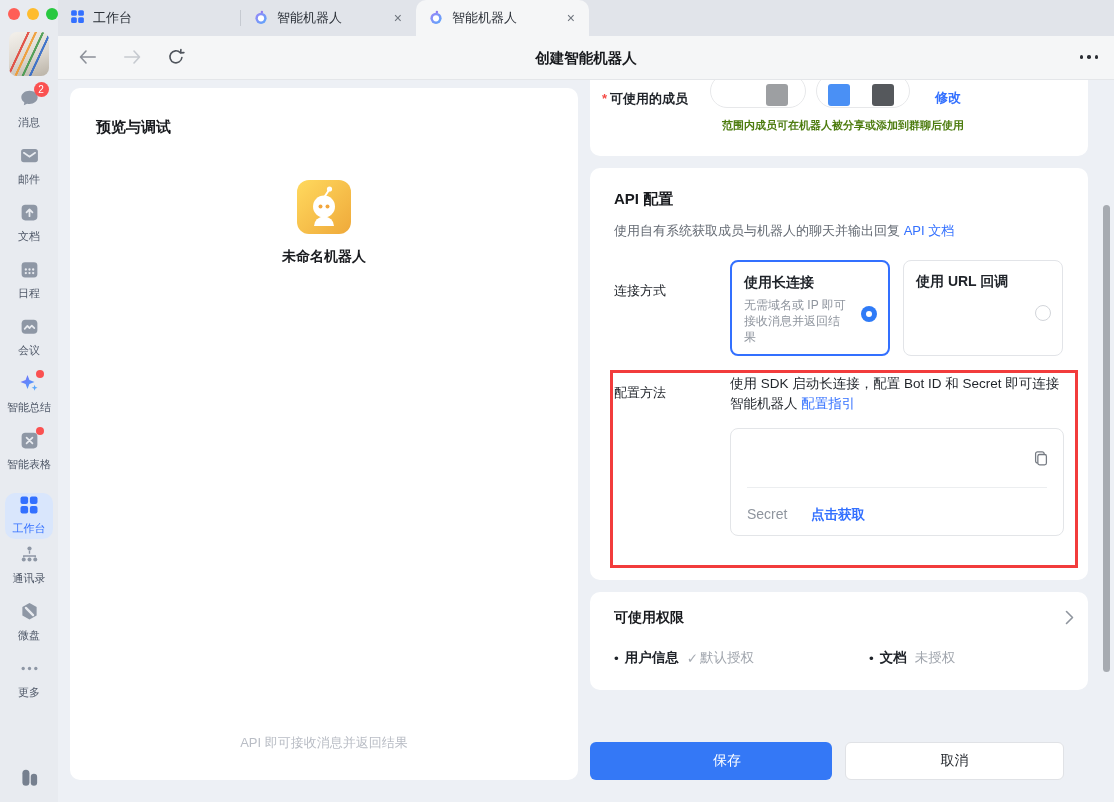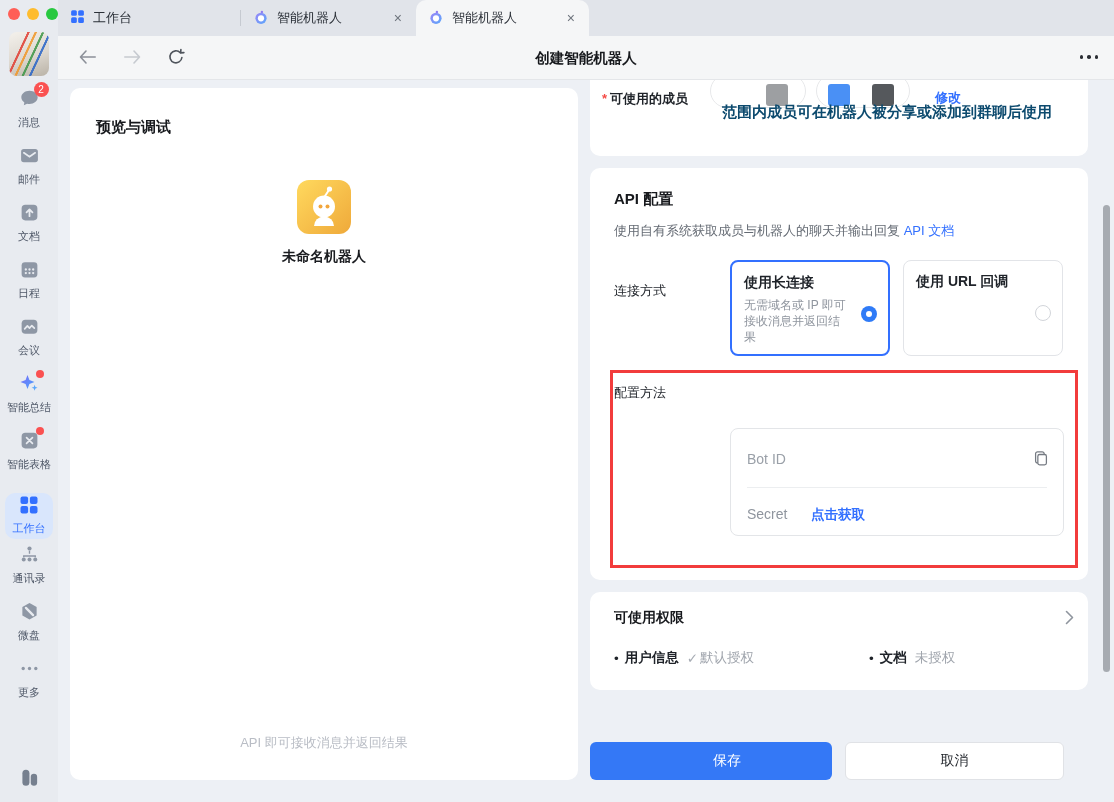--- a/index.html
+++ b/index.html
@@ -59,21 +59,21 @@
   .card { position:absolute; background:#fff; border-radius:10px; }
   .card-members { left:532px; top:0; width:498px; height:76px; border-radius:0 0 10px 10px; overflow:hidden;font-weight:bold; }
   .m-label { position:absolute; left:12px; top:10px; font-size:13px; color:#1f2329; }
   .req { color:#f54a45; margin-right:3px; }
   .chip { position:absolute; top:-6px; height:34px; border:1px solid #e7e8ea; border-radius:17px; background:#fff; }
   .chip.c1 { left:120px; width:96px; }
   .chip.c2 { left:226px; width:94px; }
   .sq { position:absolute; top:4px; width:22px; height:22px; border-radius:3px; }
   .sq.gray{left:176px;background:#9d9fa2}.sq.blue{left:238px;background:#4a90f5}.sq.dark{left:282px;background:#55585c}
   .m-edit { position:absolute; left:345px; top:9px; font-size:13px; color:#3370ff; cursor:pointer; }
-  .m-hint { position:absolute; left:132px; top:23px; font-size:15px; color:#0c4a6e; }
+  .m-hint { position:absolute; left:132px; top:38px; font-size:11px; color:#4d7c0f; }
 
   .card-api { left:532px; top:88px; width:498px; height:412px; }
   .api-title { position:absolute; left:24px; top:22px; font-size:15px; font-weight:bold; color:#17191d; }
   .api-sub { position:absolute; left:24px; top:54px; font-size:13px; color:#646a73; }
   a.link { color:#3370ff; text-decoration:none; cursor:pointer; }
   .conn-label { position:absolute; left:24px; top:114px; font-size:13px; color:#1f2329; }
   .opt { position:absolute; top:92px; width:160px; height:96px; border-radius:8px; background:#fff; padding:12px 12px; cursor:pointer; }
   .opt.sel { left:140px; border:2px solid #3370ff; }
   .opt.unsel { left:313px; border:1px solid #e2e4e8; }
   .opt-title { font-size:14px; font-weight:bold; color:#1f2329; margin-bottom:5px; }
@@ -408,23 +408,26 @@
       <div class="opt-title">使用长连接</div>
       <div class="opt-desc">无需域名或 IP 即可接收消息并返回结果</div>
       <span class="radio on"></span>
     </div>
     <div class="opt unsel">
       <div class="opt-title">使用 URL 回调</div>
       <span class="radio off"></span>
     </div>
 
     <div class="mth-label">配置方法</div>
+    <div class="mth-text">
+      <span>使用 SDK 启动长连接，配置 Bot ID 和 Secret 即可连接智能机器人</span>
+      <a class="link">配置指引</a>
+    </div>
 
     <div class="idbox">
-      <div class="bid">Bot ID</div>
       <span class="copy">
         <svg width="18" height="18" viewBox="0 0 20 20" fill="none" stroke="#757a82" stroke-width="1.4">
             <rect x="6.5" y="5" width="9.5" height="11.5" rx="2"></rect>
             <path d="M13.5 5V4.2A2.2 2.2 0 0 0 11.3 2H6.2A2.2 2.2 0 0 0 4 4.2v8.1a2.2 2.2 0 0 0 2.2 2.2h.3"></path>
           </svg>
       </span>
       <div class="divider"></div>
       <div class="sec-label">Secret</div>
       <a class="link sec-link">点击获取</a>
     </div>

